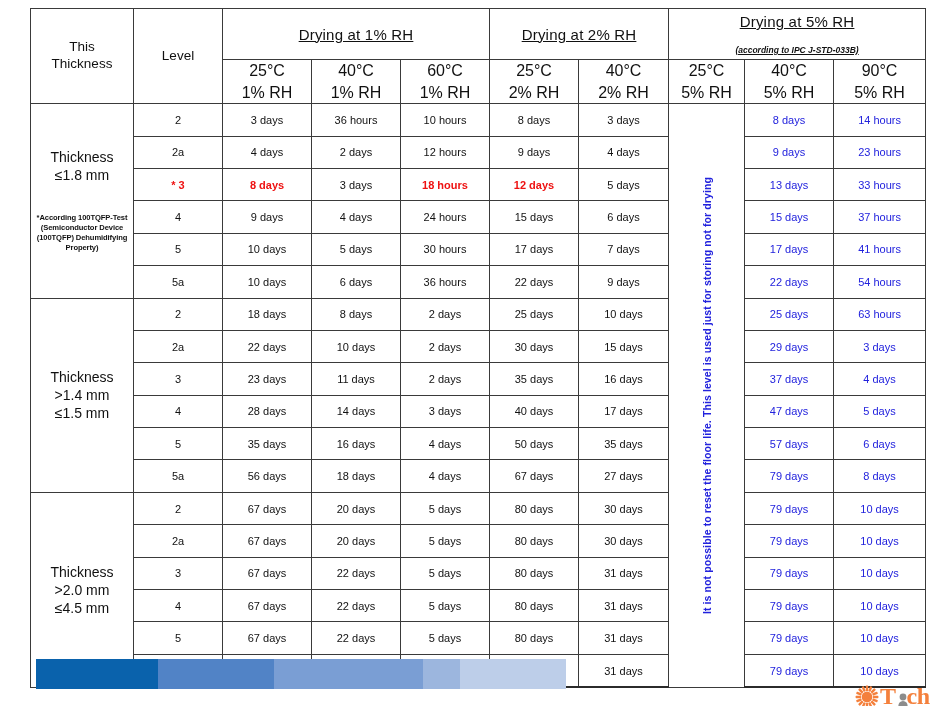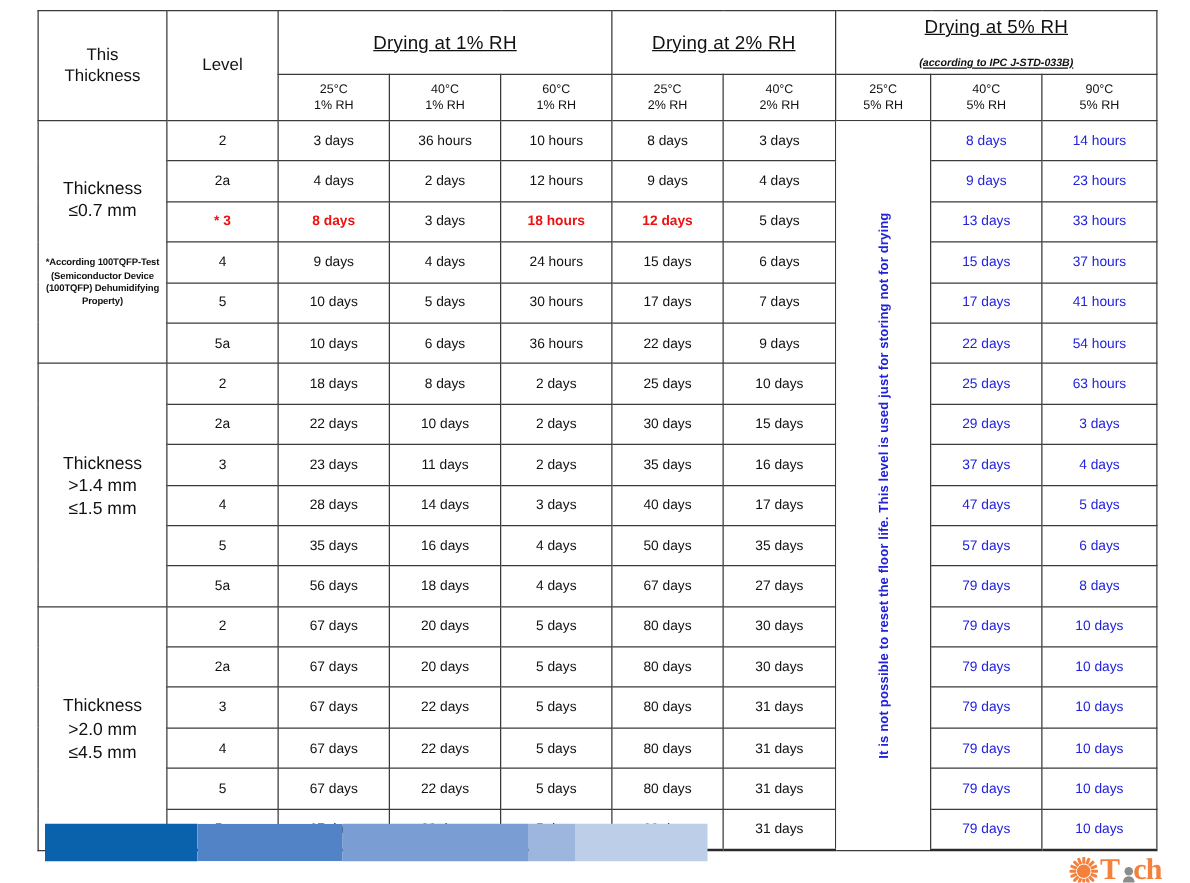--- a/index.html
+++ b/index.html
@@ -57,21 +57,21 @@
     letter-spacing:0;
   }
   .h-stub{
     font-size:13.5px;
     font-weight:bold;
     line-height:1.25;
     height:50px;
   }
   .h-cond{
     height:36px;
-    font-size:10px;
+    font-size:16px;
     font-weight:bold;
     line-height:1.35;
   }
   .h-cond .l2{display:block;}
   .blue{color:#1a1ad0;}
 
   
   .thk-cell{
     font-size:14px;
     font-weight:bold;
@@ -223,21 +223,21 @@
           <span class="l2">5% RH</span>
         </th>
         <th class="h-cond blue">
           <span>90°C</span>
           <span class="l2">5% RH</span>
         </th>
       </tr>
     </thead>
     <tbody id="tbody">
         <tr class="sec-top">
-          <td class="thk-cell" rowspan="6"><span>Thickness</span><br><span>≤0.7 mm</span><span class="note">*According 100TQFP-Test (Semiconductor Device (100TQFP) Dehumidifying Property)</span></td>
+          <td class="thk-cell" rowspan="6"><span>Thickness</span><br><span>≤1.8 mm</span><span class="note">*According 100TQFP-Test (Semiconductor Device (100TQFP) Dehumidifying Property)</span></td>
           <td class="lvl">2</td>
           <td class="val">3 days</td>
           <td class="val">36 hours</td>
           <td class="val">10 hours</td>
           <td class="val">8 days</td>
           <td class="val">3 days</td>
           <td class="store-note" rowspan="18">
             <div class="vert-wrap">
               <div class="vert-text">It is not possible to reset the floor life.  This level is used just for storing not for drying</div>
             </div>

